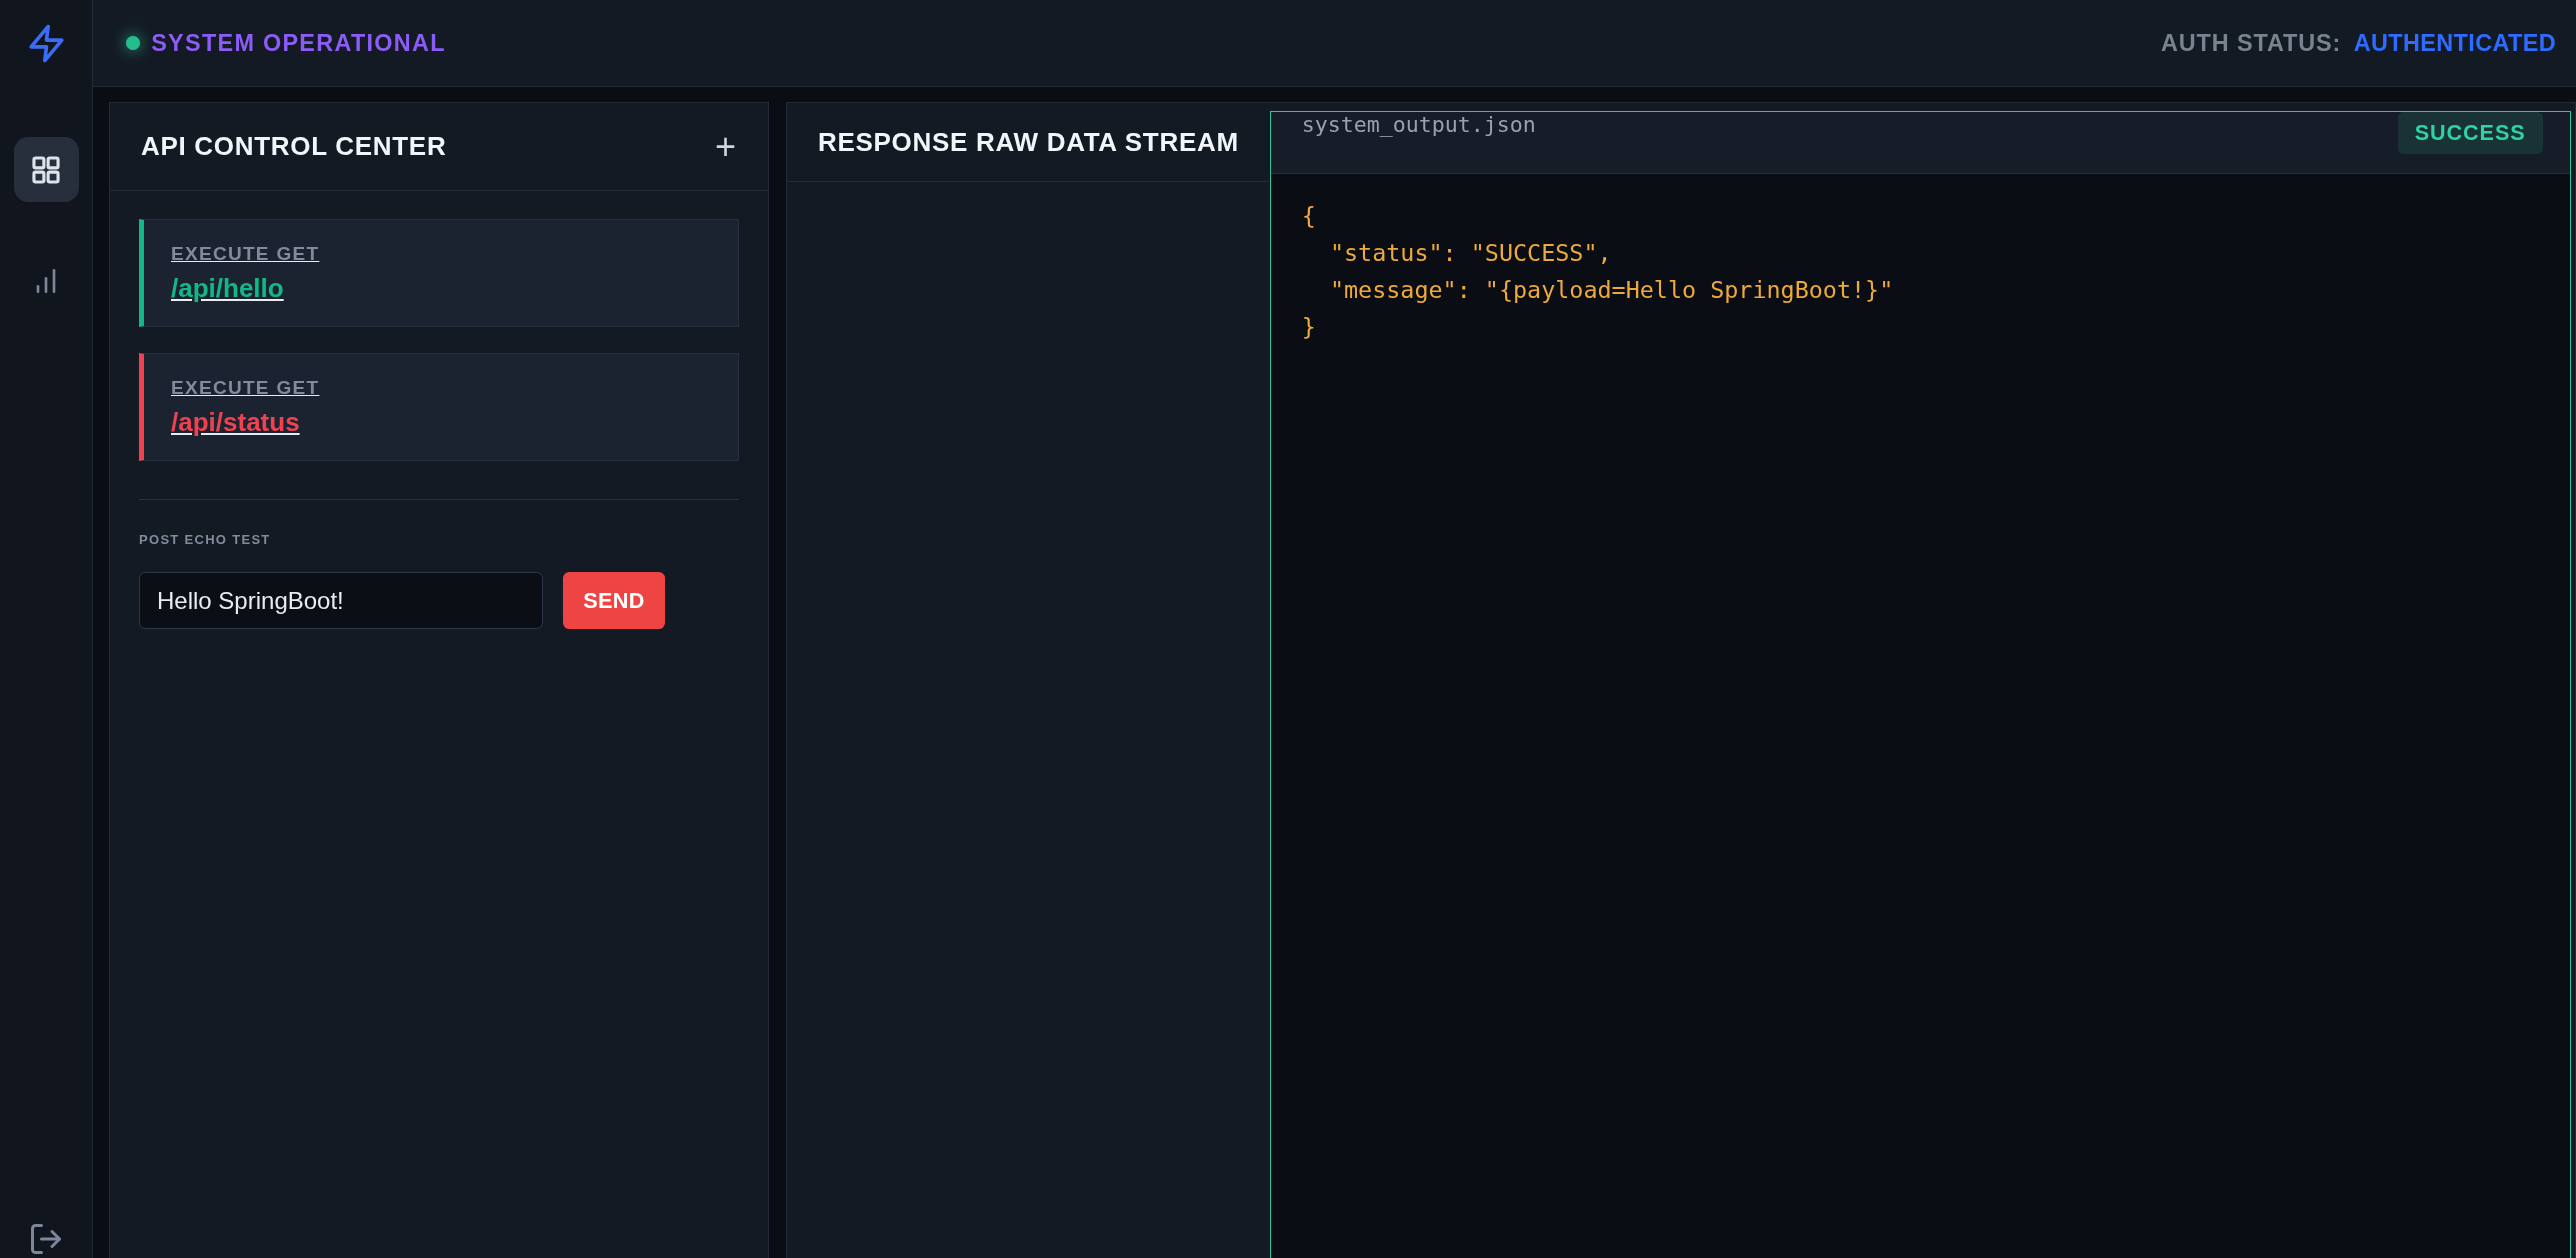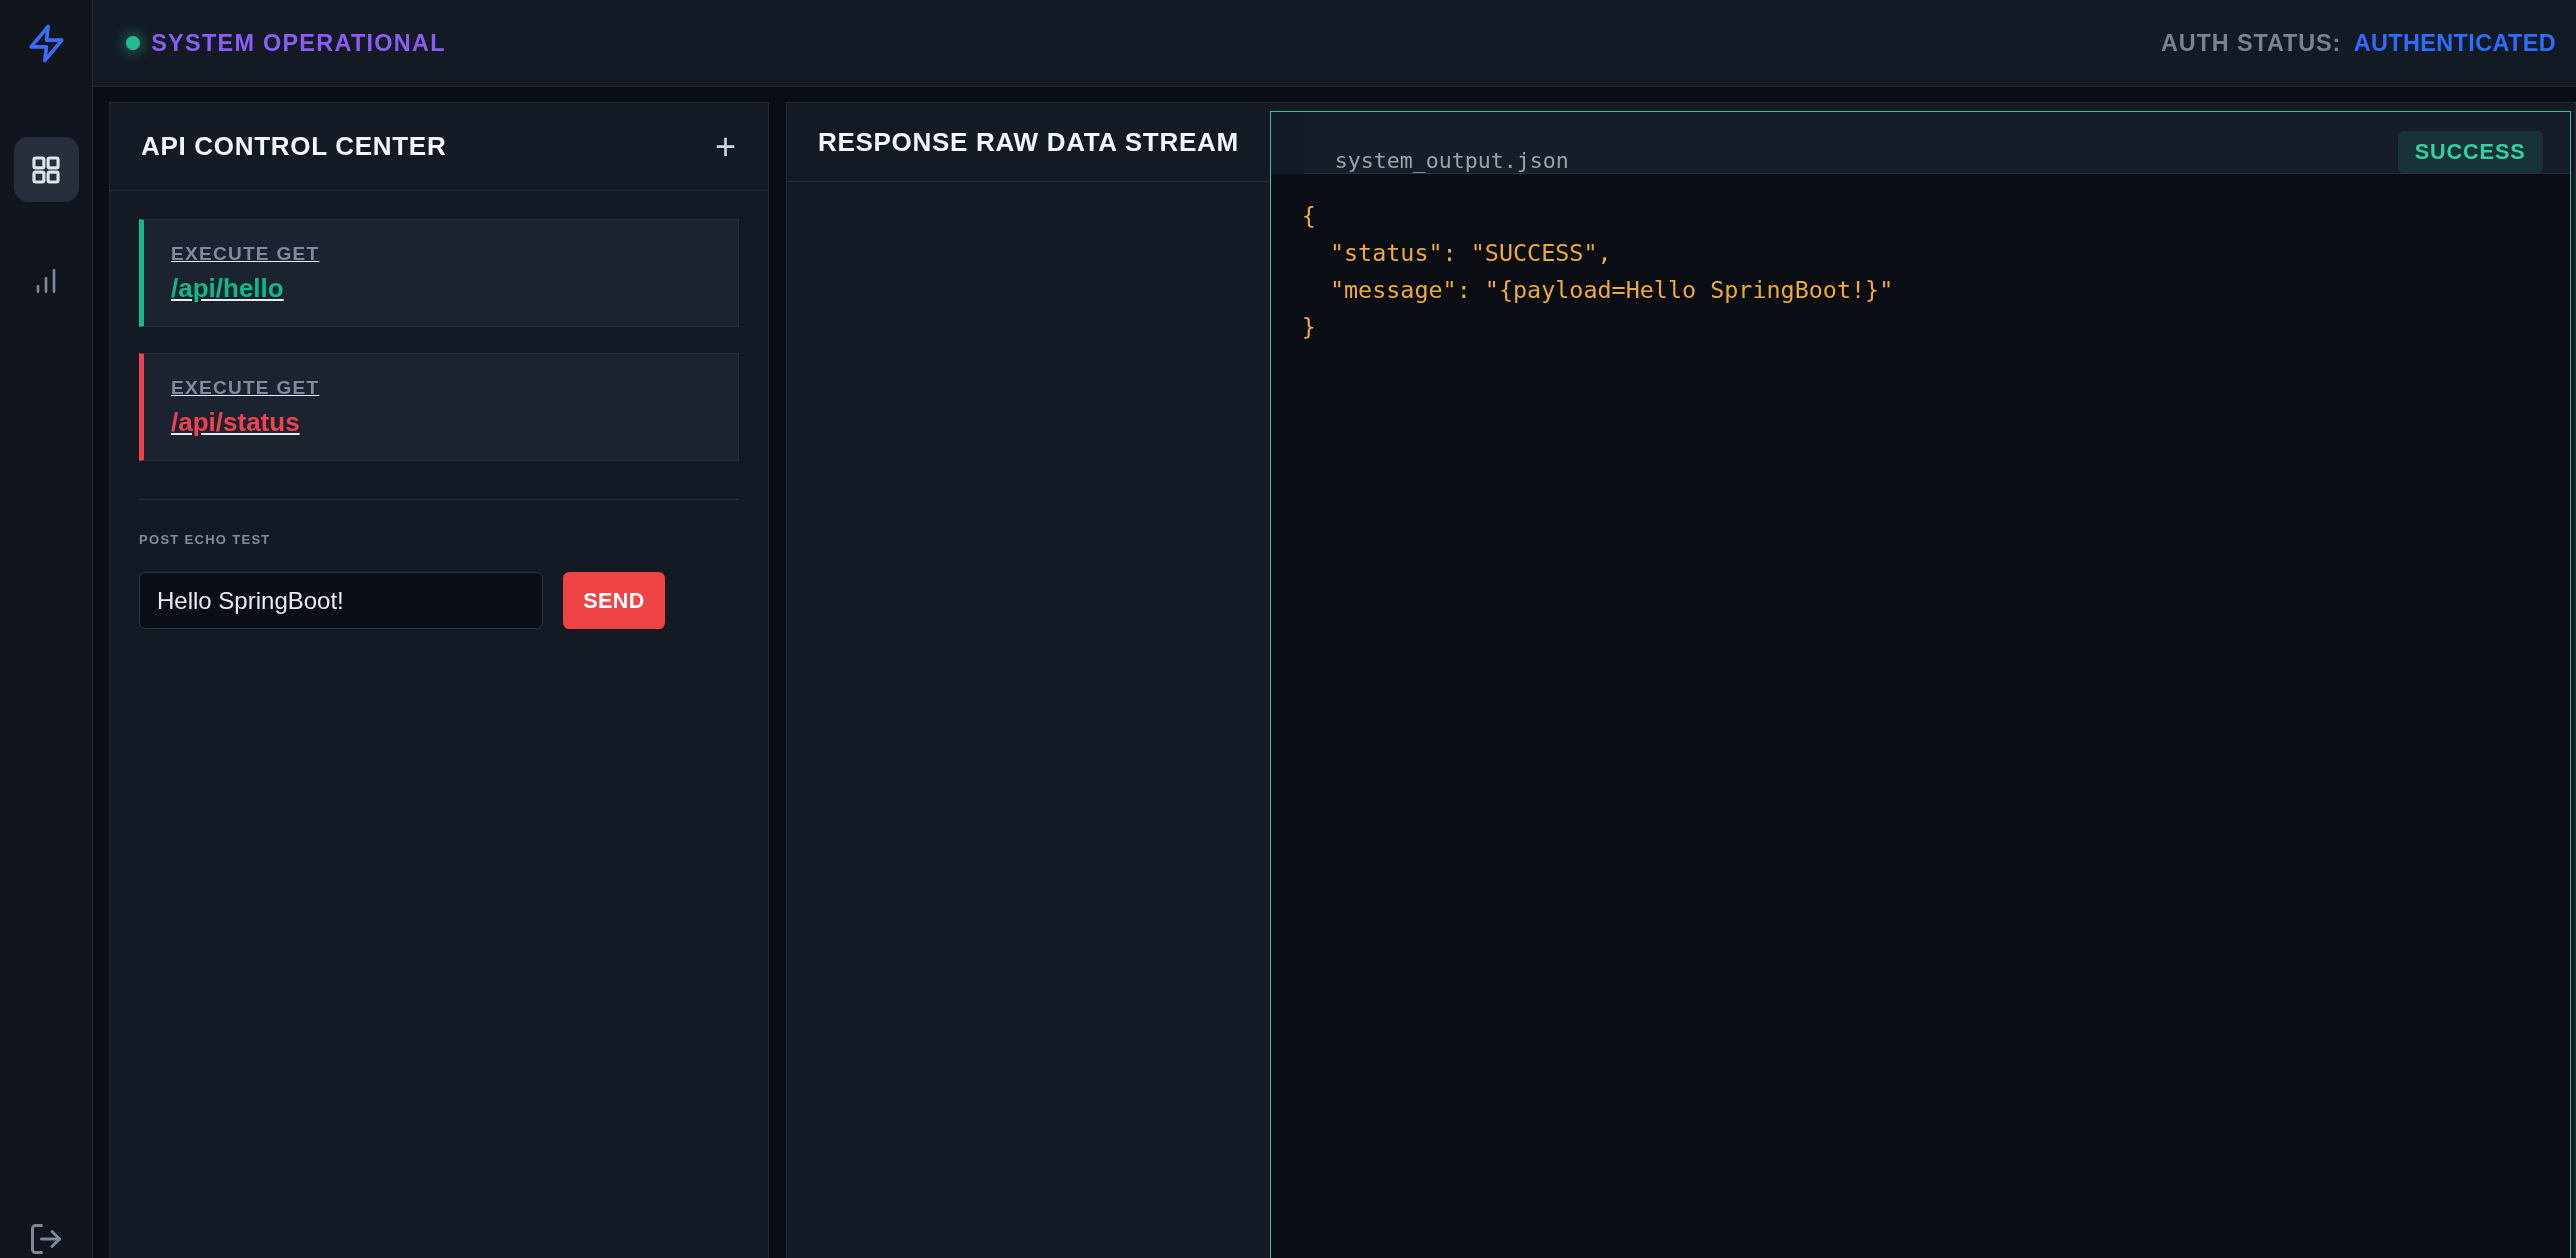--- a/index.html
+++ b/index.html
@@ -95,21 +95,21 @@
   .panel-right-header {
     height: 79px; flex: none; border-bottom: 0.9px solid #232a38;
     display: flex; align-items: center; padding: 0 31px;
   }
   .stream-box {
     flex: 1; margin: 8px 4.5px 0 0; border-width: 1.8px; border-style: solid;
     display: flex; flex-direction: column; overflow: hidden;
   }
   .stream-header {
     height: 62px; flex: none; background: #161c28; border-bottom: 0.9px solid #262e3d;
-    display: flex; align-items: flex-end; justify-content: space-between; padding: 0 27px 0 31px; margin-left: 33px;
+    display: flex; align-items: flex-start; justify-content: space-between; padding: 0 27px 0 31px;
   }
   .file-name { font-family: "DejaVu Sans Mono", monospace; font-size: 21.6px; color: #99a1ad; }
   .status-badge {
     background: rgba(46, 204, 155, 0.13); border-radius: 5.4px;
     padding: 8px 17px; font-size: 21.6px; font-weight: bold; letter-spacing: 0.9px;
   }
   .code-area { flex: 1; background: #0a0d13; padding: 24px 31px; }
   .code-line {
     font-family: "DejaVu Sans Mono", monospace; font-size: 23.4px;
     line-height: 37px; white-space: pre;

